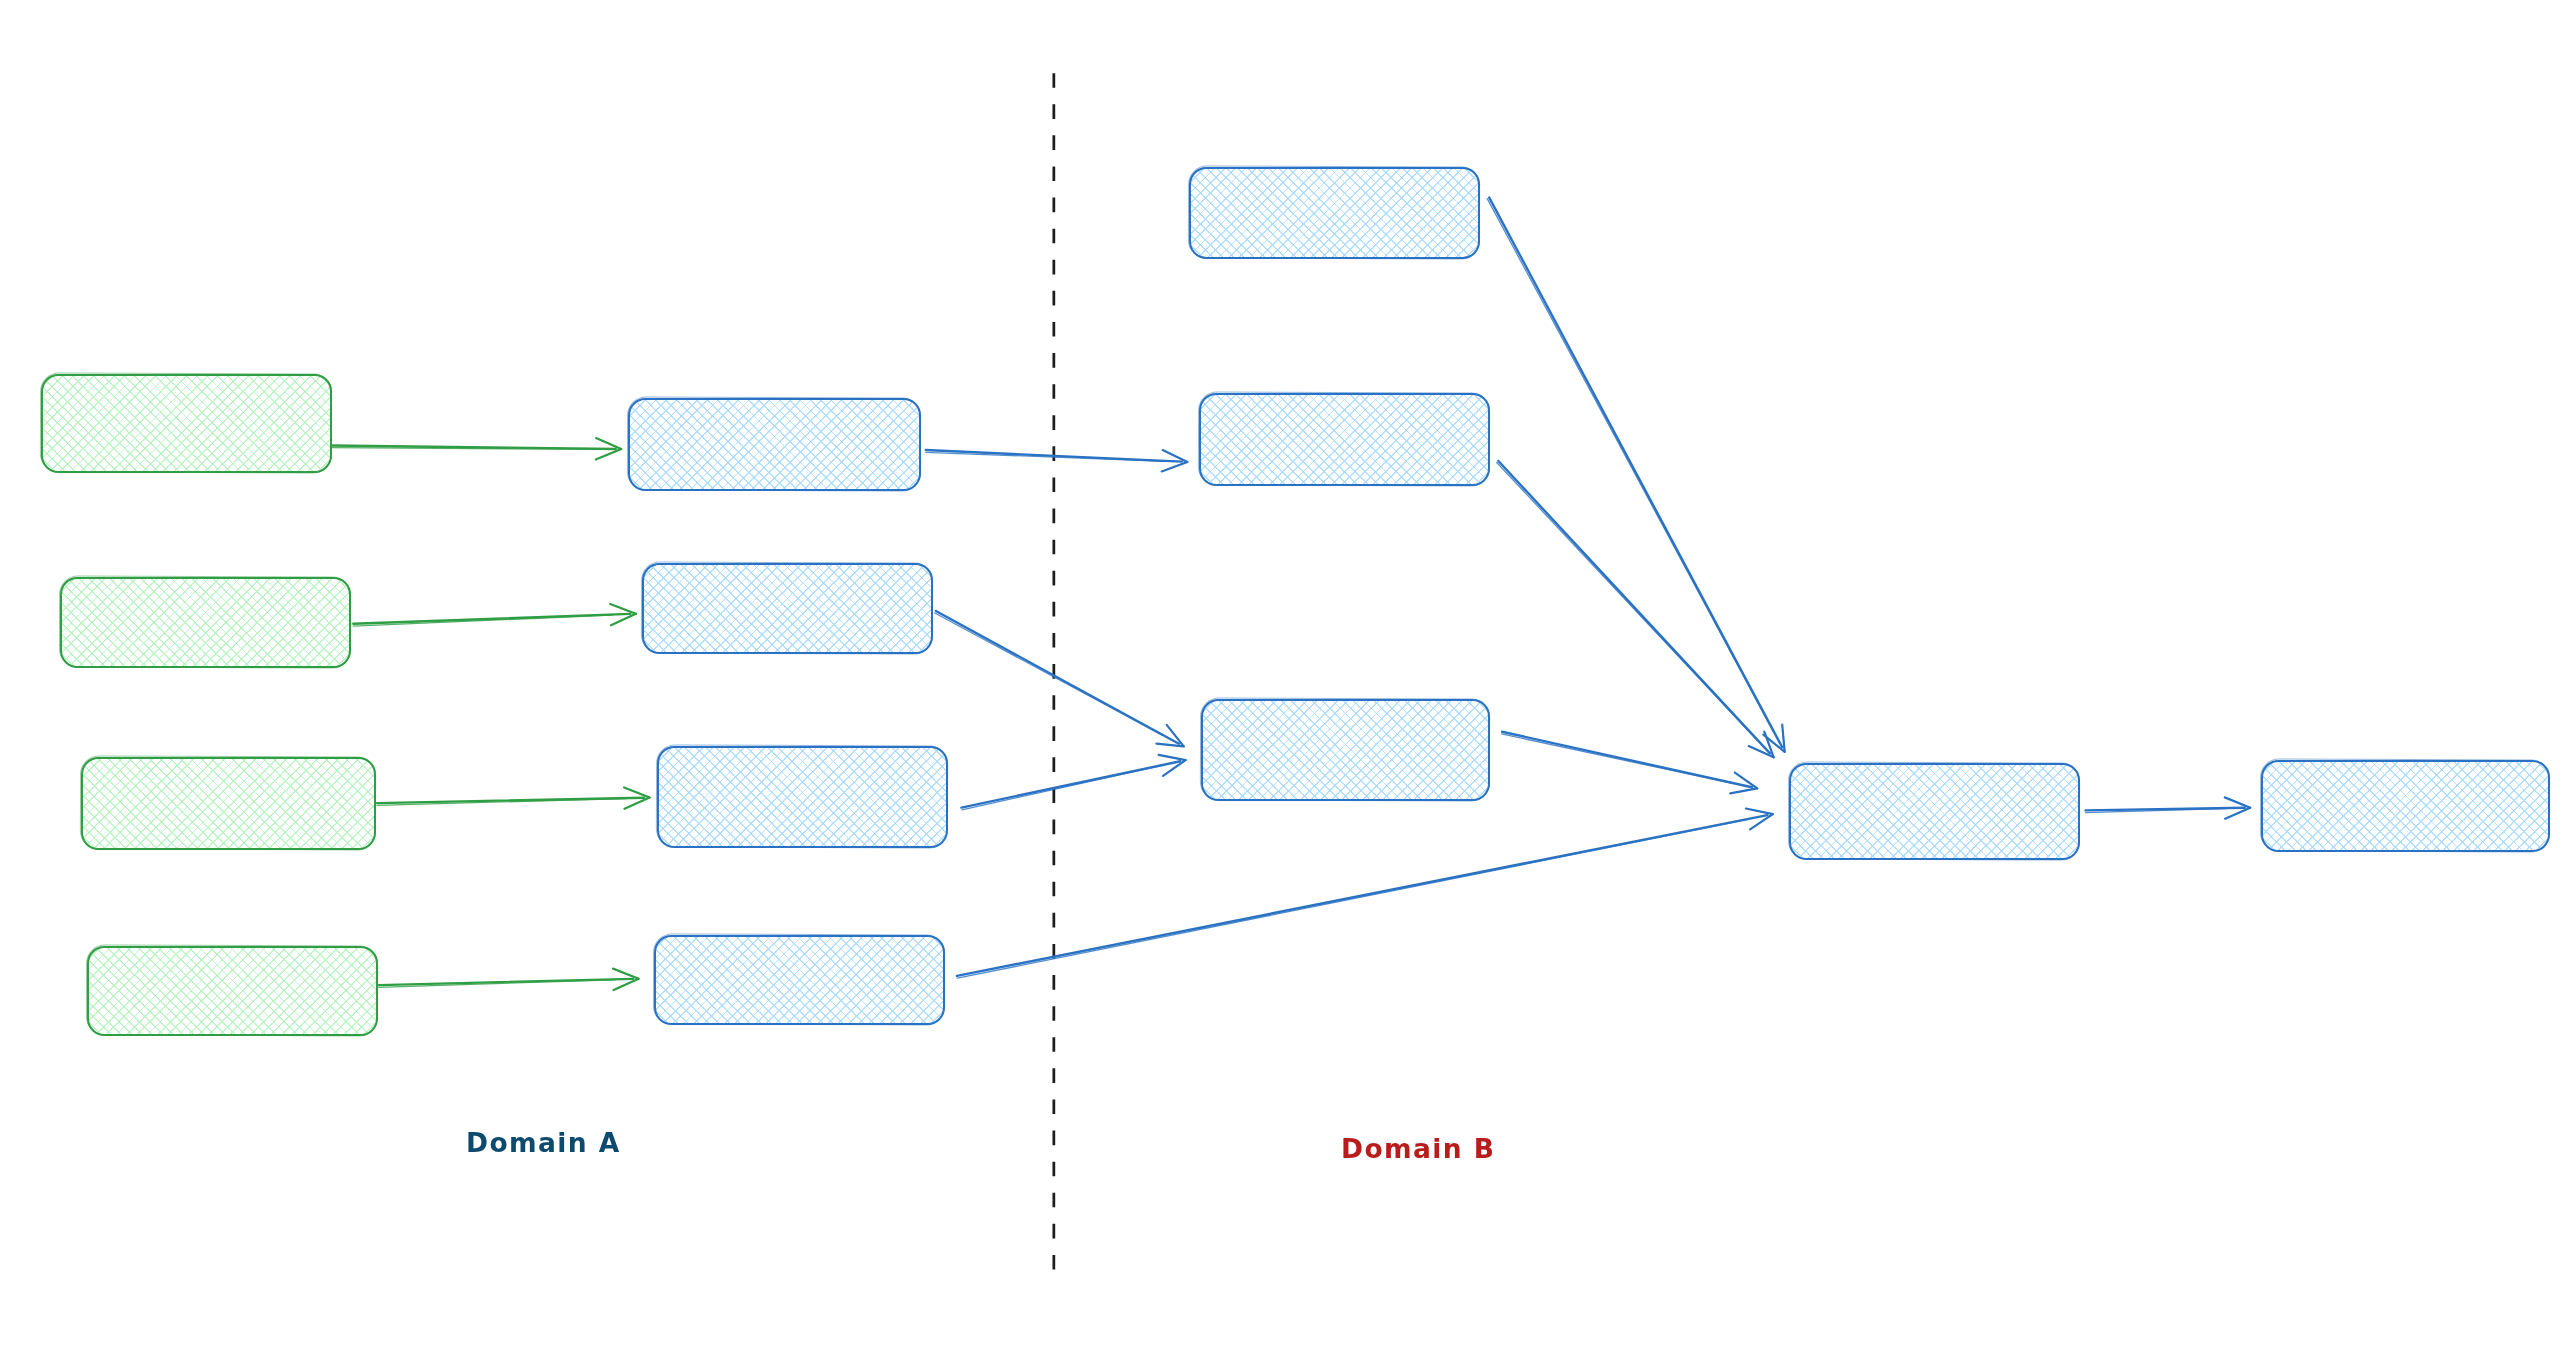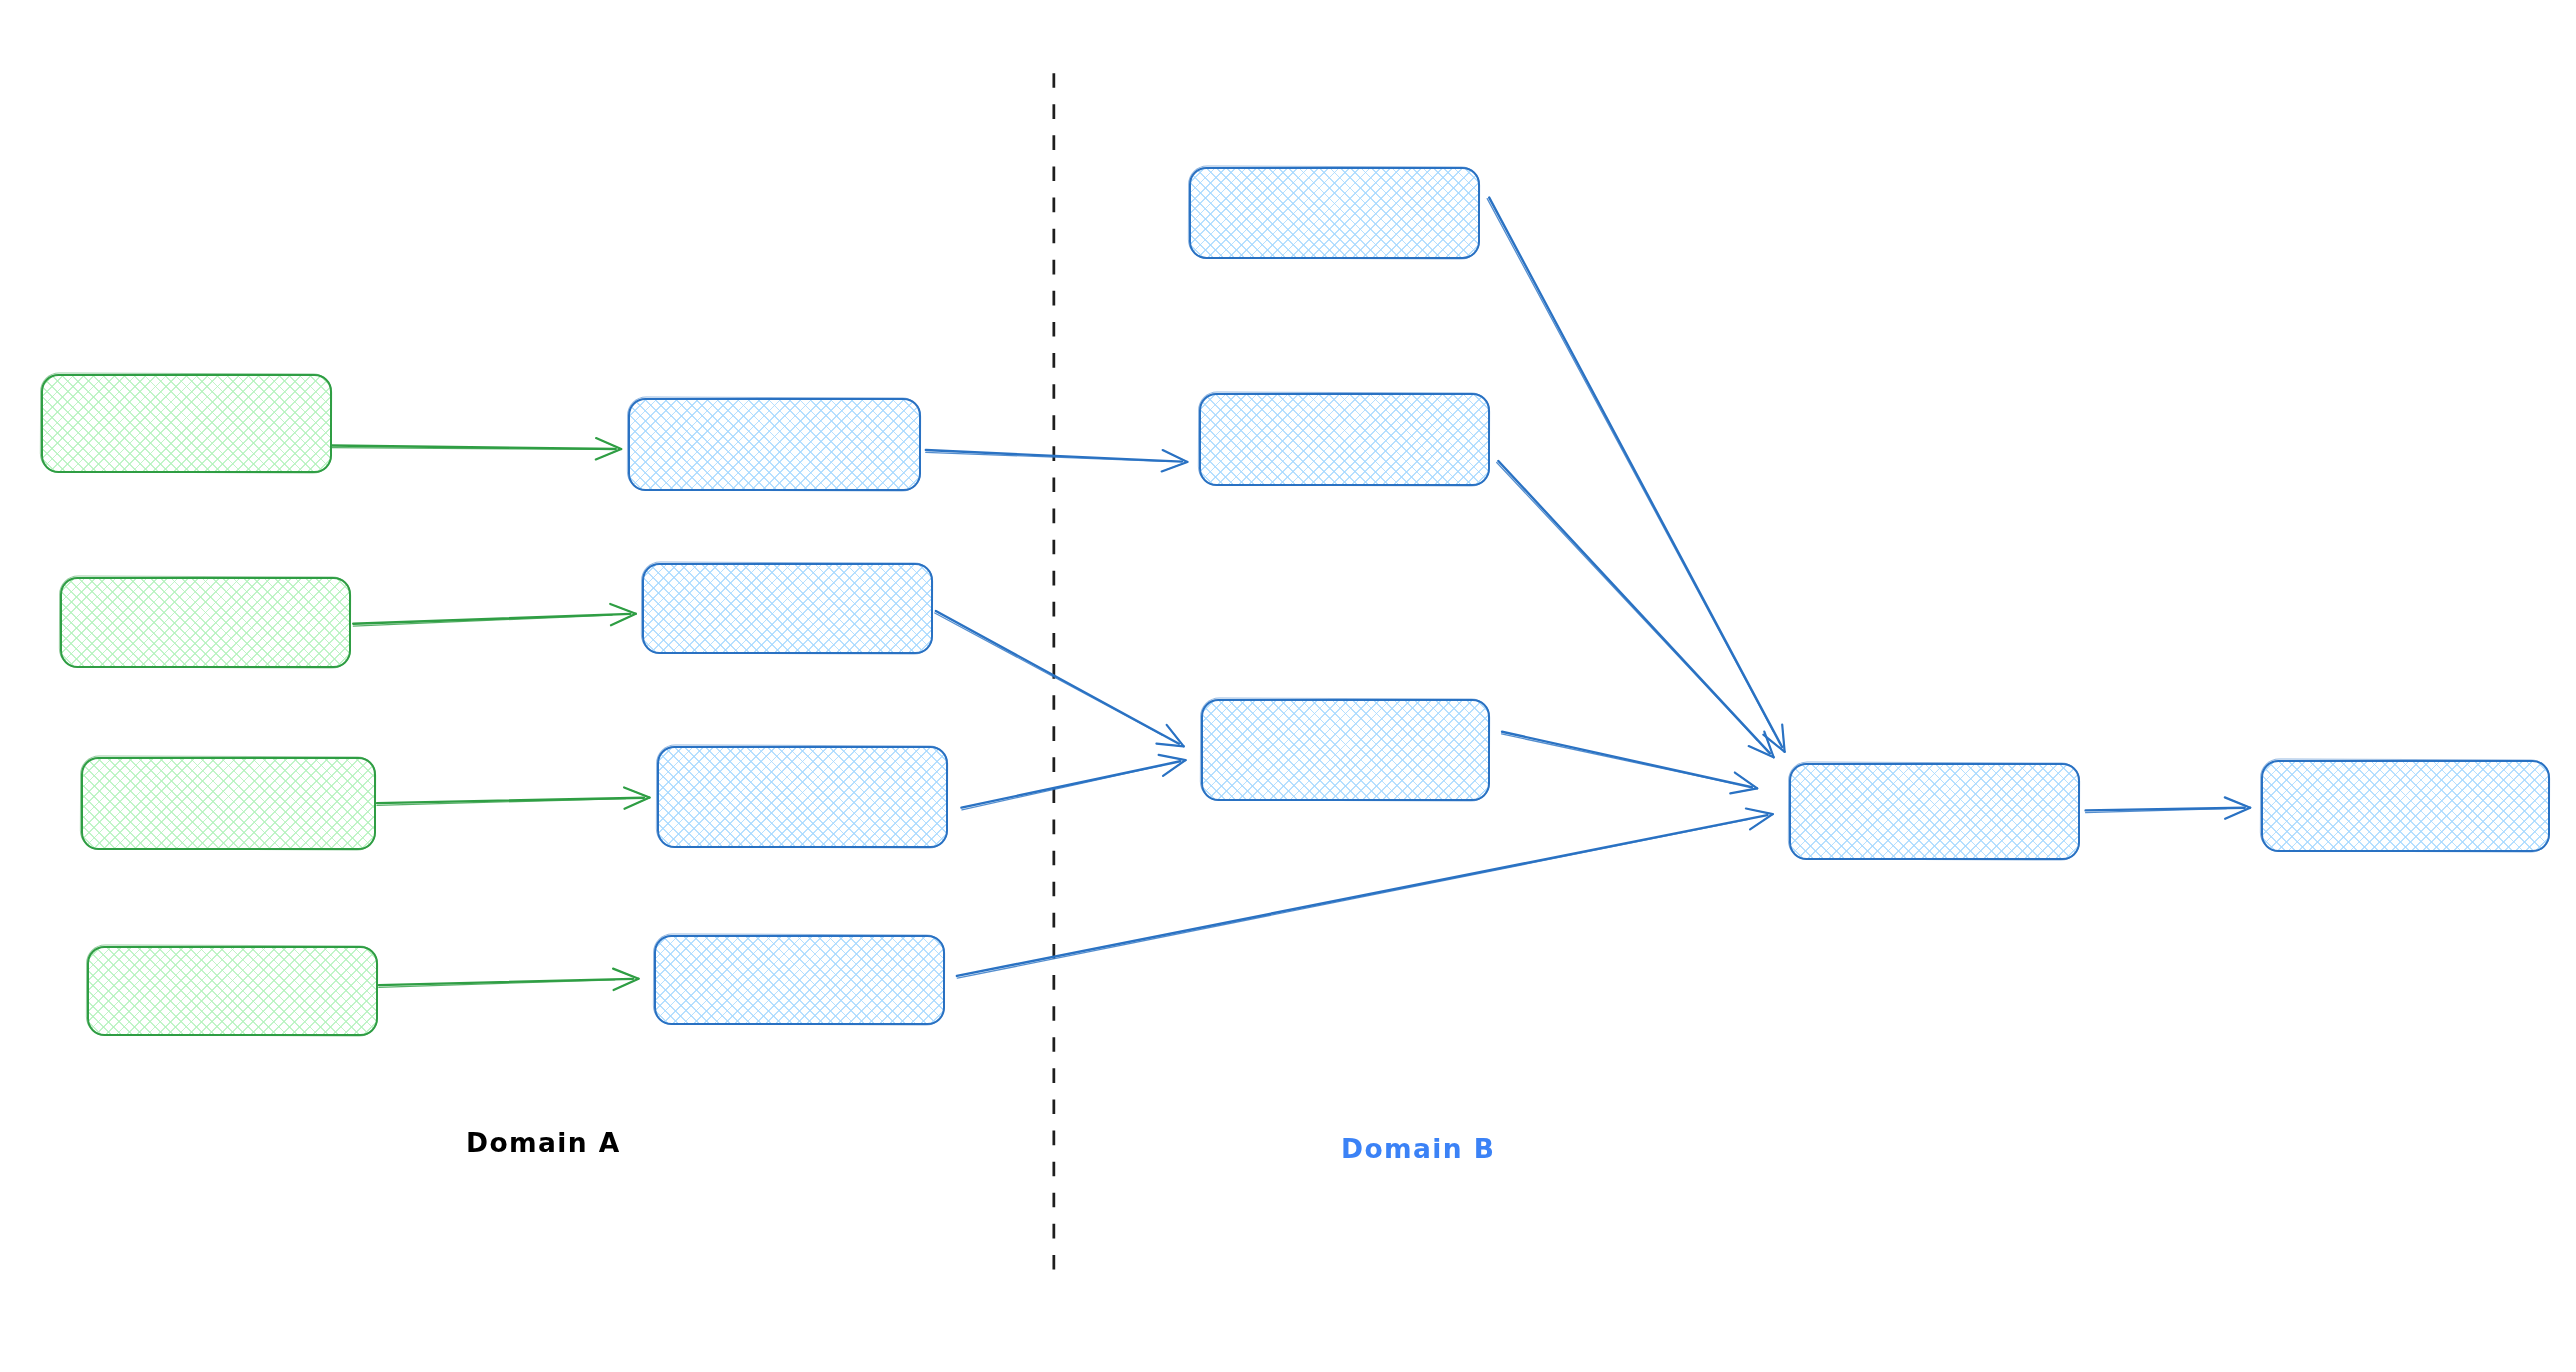--- a/index.html
+++ b/index.html
@@ -145,16 +145,16 @@
       <div class="node" style="left: 628px; top: 398px; width: 293px; height: 93px; --stroke: #2a72c3; background-image: repeating-linear-gradient(45deg, rgba(165, 216, 255, 0.8) 0px, rgba(165, 216, 255, 0.8) 1.3px, transparent 1.3px, transparent 7.3px), repeating-linear-gradient(-45deg, rgba(165, 216, 255, 0.8) 0px, rgba(165, 216, 255, 0.8) 1.3px, transparent 1.3px, transparent 7.3px);"></div>
       <div class="node" style="left: 642px; top: 563px; width: 291px; height: 91px; --stroke: #2a72c3; background-image: repeating-linear-gradient(45deg, rgba(165, 216, 255, 0.8) 0px, rgba(165, 216, 255, 0.8) 1.3px, transparent 1.3px, transparent 7.3px), repeating-linear-gradient(-45deg, rgba(165, 216, 255, 0.8) 0px, rgba(165, 216, 255, 0.8) 1.3px, transparent 1.3px, transparent 7.3px);"></div>
       <div class="node" style="left: 657px; top: 746px; width: 291px; height: 102px; --stroke: #2a72c3; background-image: repeating-linear-gradient(45deg, rgba(165, 216, 255, 0.8) 0px, rgba(165, 216, 255, 0.8) 1.3px, transparent 1.3px, transparent 7.3px), repeating-linear-gradient(-45deg, rgba(165, 216, 255, 0.8) 0px, rgba(165, 216, 255, 0.8) 1.3px, transparent 1.3px, transparent 7.3px);"></div>
       <div class="node" style="left: 654px; top: 935px; width: 291px; height: 90px; --stroke: #2a72c3; background-image: repeating-linear-gradient(45deg, rgba(165, 216, 255, 0.8) 0px, rgba(165, 216, 255, 0.8) 1.3px, transparent 1.3px, transparent 7.3px), repeating-linear-gradient(-45deg, rgba(165, 216, 255, 0.8) 0px, rgba(165, 216, 255, 0.8) 1.3px, transparent 1.3px, transparent 7.3px);"></div>
       <div class="node" style="left: 1189px; top: 167px; width: 291px; height: 92px; --stroke: #2a72c3; background-image: repeating-linear-gradient(45deg, rgba(165, 216, 255, 0.8) 0px, rgba(165, 216, 255, 0.8) 1.3px, transparent 1.3px, transparent 7.3px), repeating-linear-gradient(-45deg, rgba(165, 216, 255, 0.8) 0px, rgba(165, 216, 255, 0.8) 1.3px, transparent 1.3px, transparent 7.3px);"></div>
       <div class="node" style="left: 1199px; top: 393px; width: 291px; height: 93px; --stroke: #2a72c3; background-image: repeating-linear-gradient(45deg, rgba(165, 216, 255, 0.8) 0px, rgba(165, 216, 255, 0.8) 1.3px, transparent 1.3px, transparent 7.3px), repeating-linear-gradient(-45deg, rgba(165, 216, 255, 0.8) 0px, rgba(165, 216, 255, 0.8) 1.3px, transparent 1.3px, transparent 7.3px);"></div>
       <div class="node" style="left: 1201px; top: 699px; width: 289px; height: 102px; --stroke: #2a72c3; background-image: repeating-linear-gradient(45deg, rgba(165, 216, 255, 0.8) 0px, rgba(165, 216, 255, 0.8) 1.3px, transparent 1.3px, transparent 7.3px), repeating-linear-gradient(-45deg, rgba(165, 216, 255, 0.8) 0px, rgba(165, 216, 255, 0.8) 1.3px, transparent 1.3px, transparent 7.3px);"></div>
       <div class="node" style="left: 1789px; top: 763px; width: 291px; height: 97px; --stroke: #2a72c3; background-image: repeating-linear-gradient(45deg, rgba(165, 216, 255, 0.8) 0px, rgba(165, 216, 255, 0.8) 1.3px, transparent 1.3px, transparent 7.3px), repeating-linear-gradient(-45deg, rgba(165, 216, 255, 0.8) 0px, rgba(165, 216, 255, 0.8) 1.3px, transparent 1.3px, transparent 7.3px);"></div>
       <div class="node" style="left: 2261px; top: 760px; width: 289px; height: 92px; --stroke: #2a72c3; background-image: repeating-linear-gradient(45deg, rgba(165, 216, 255, 0.8) 0px, rgba(165, 216, 255, 0.8) 1.3px, transparent 1.3px, transparent 7.3px), repeating-linear-gradient(-45deg, rgba(165, 216, 255, 0.8) 0px, rgba(165, 216, 255, 0.8) 1.3px, transparent 1.3px, transparent 7.3px);"></div>
     </div>
-  <div class="label" style="left: 466px; top: 1127px; color: #000000;">Domain A</div>
-  <div class="label" style="left: 1341px; top: 1133px; color: #3b82f6;">Domain B</div>
+  <div class="label" style="left: 466px; top: 1127px; color: #0c4a6e;">Domain A</div>
+  <div class="label" style="left: 1341px; top: 1133px; color: #b91c1c;">Domain B</div>
 </div>
 
 
 </body></html>

